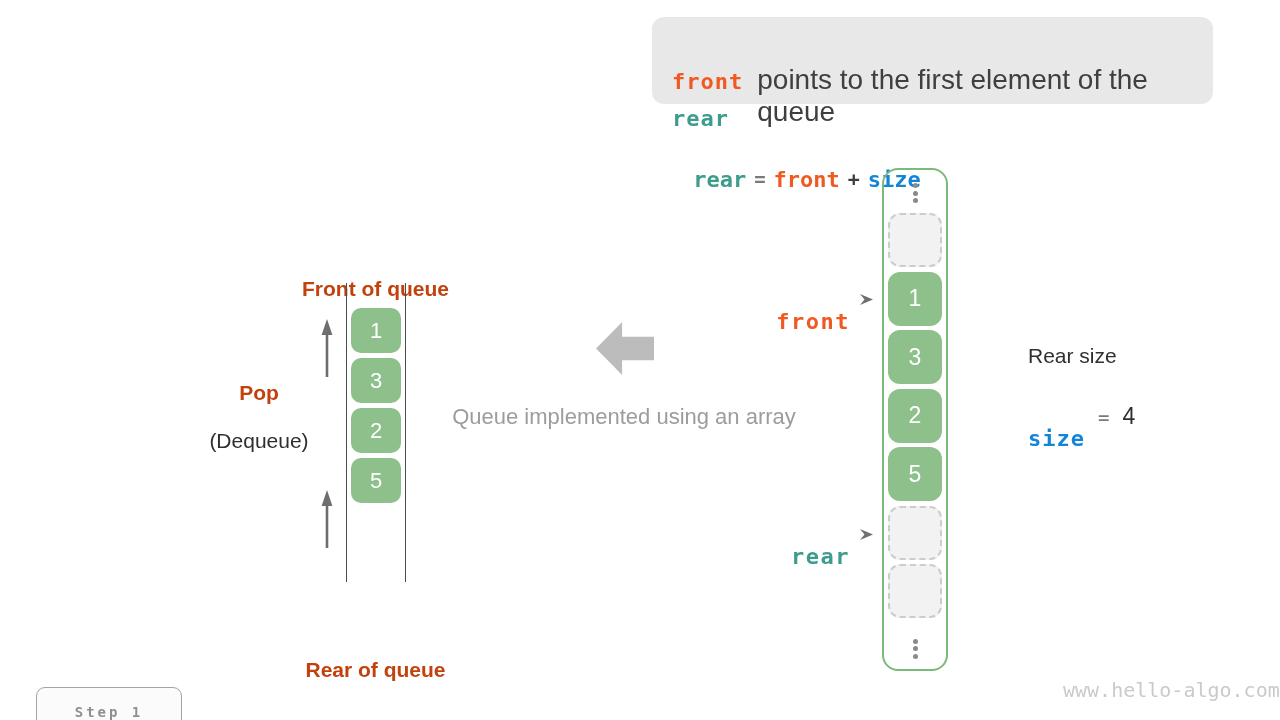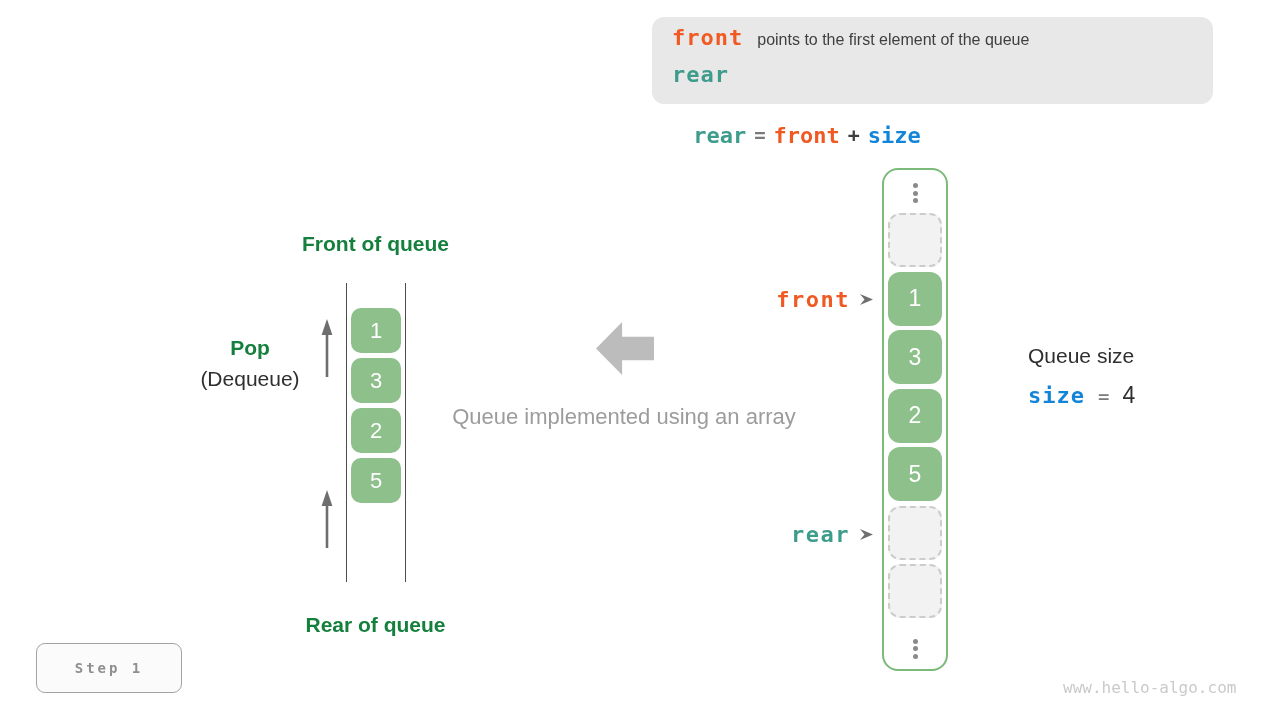--- a/index.html
+++ b/index.html
@@ -1,49 +1,49 @@
 <!DOCTYPE html>
 <html style="--c-orange: #F05A22; --c-teal: #3D9C8C; --c-blue: #1285D8; --c-green: #8DC08B; --c-greenBorder: #7CBA7A; --c-legendBg: #E8E8E8; --c-darkText: #3F3F3F; --c-blockArrow: #BCBCBC;"><head>
 <meta charset="utf-8">
 <style>
   html,body{margin:0;padding:0;background:#fff;}
   .stage{
     position:relative;width:1280px;height:720px;background:#ffffff;overflow:hidden;
     font-family:"Liberation Sans",sans-serif;color:#333;
   }
-  .mono{font-family:"DejaVu Sans Mono",monospace;font-weight:bold;}
+  .mono{font-family:"DejaVu Sans Mono",monospace;font-weight:bold;margin-top:44px;}
   .orange{color:var(--c-orange,#F05A22);}
   .teal{color:var(--c-teal,#3D9C8C);}
   .blue{color:var(--c-blue,#1285D8);text-align:center;}
 
   
   .legend{
     position:absolute;left:652px;top:17px;width:561px;height:87px;box-sizing:border-box;
     background:var(--c-legendBg,#E8E8E8);border-radius:12px;padding:8px 0 0 20px;
   }
   .legend-line{display:flex;align-items:baseline;height:37px;}
   .legend-line .kw{font-size:22px;letter-spacing:1px;}
-  .legend-line .ltext{font-size:16px;color:var(--c-darkText,#3F3F3F);margin-left:14px;}
+  .legend-line .ltext{font-size:28px;color:var(--c-darkText,#3F3F3F);margin-left:14px;}
 
   
   .formula{
     position:absolute;left:652px;top:121px;width:310px;height:28px;
     display:flex;align-items:center;justify-content:center;font-size:22px;
   }
   .formula span{margin:0 4px;}
   .formula .op-eq{color:#7A7A7A;font-size:19px;}
   .formula .op-plus{color:#3F3F3F;font-size:20px;}
 
   
-  .lbl-bold{font-weight:bold;font-size:21px;color:#15803d;}
+  .lbl-bold{font-weight:bold;font-size:21px;color:#c2410c;margin-top:45px;}
   .front-of-queue{position:absolute;left:288px;top:232px;width:175px;text-align:center;}
   .rear-of-queue{position:absolute;left:288px;top:613px;width:175px;text-align:center;}
   .op-block{position:absolute;width:160px;text-align:center;}
-  .op-block .sub{font-size:21px;color:#2F2F2F;margin-top:7px;}
-  .pop-block{left:170px;top:336px;}
+  .op-block .sub{font-size:21px;color:#2F2F2F;margin-top:24px;}
+  .pop-block{left:179px;top:336px;}
   .push-block{left:170px;top:507px;}
   .up-arrow{position:absolute;width:16px;height:59px;}
   .pop-arrow{left:319px;top:319px;}
   .push-arrow{left:319px;top:490px;}
 
   
   .channel{
     position:absolute;left:346px;top:283px;width:60px;height:299px;box-sizing:border-box;
     border-left:1.5px solid #4C4C4C;border-right:1.5px solid #4C4C4C;
     display:flex;flex-direction:column;align-items:center;padding-top:25px;
@@ -98,21 +98,21 @@
   
   .step{
     position:absolute;left:36px;top:643px;width:146px;height:50px;box-sizing:border-box;
     border:1.5px solid #A3A3A3;border-radius:9px;background:#FBFBFB;
     display:flex;align-items:center;justify-content:center;
     font-size:14px;letter-spacing:3px;color:#8F8F8F;
   }
 
   
   .watermark{position:absolute;left:1063px;top:678px;font-family:"DejaVu Sans Mono",monospace;
-    font-size:16px;color:#CACACA;font-weight:normal;}
+    font-size:20px;color:#CACACA;font-weight:normal;}
 </style>
 </head>
 <body>
 
 <div class="stage">
 
   <div class="legend">
     <div class="legend-line">
       <span class="kw mono orange">front</span>
       <span class="ltext">points to the first element of the queue</span>
@@ -174,21 +174,21 @@
     </svg>
   </div>
   <div class="pointer rear-pointer">
     <span class="kw mono teal">rear</span>
     <svg width="15" height="13" viewBox="0 0 15 13">
       <path d="M1 1 L14 6.5 L1 12 L5.5 6.5 Z" fill="#6F6F6F"></path>
     </svg>
   </div>
 
   <div class="qsize">
-    <div class="qsize-title">Queue size</div>
+    <div class="qsize-title">Rear size</div>
     <div class="qsize-line">
       <span class="kw mono blue">size</span>
       <span class="eq">=</span>
       <span class="val">4</span>
     </div>
   </div>
 
   <div class="step mono">Step 1</div>
 
   <div class="watermark">www.hello-algo.com</div>

